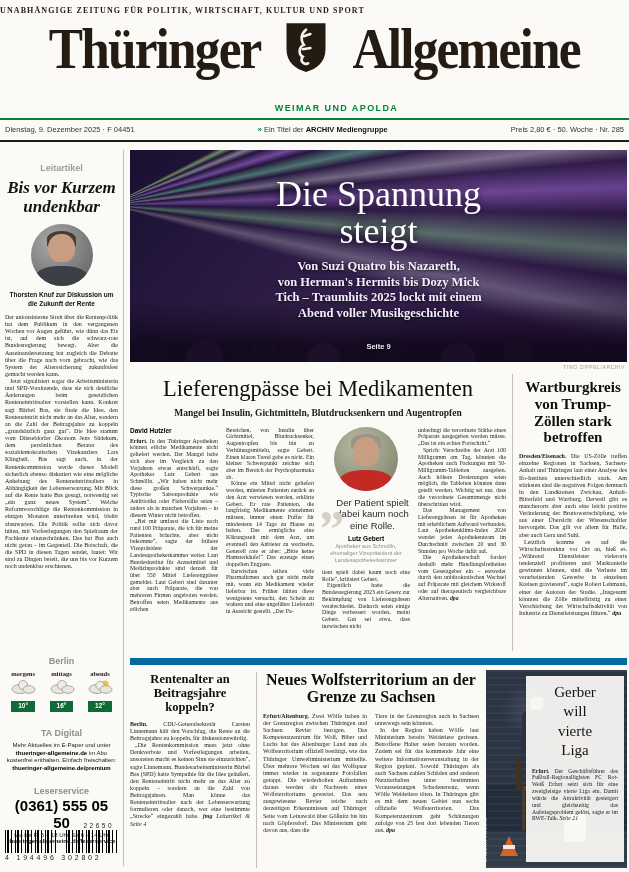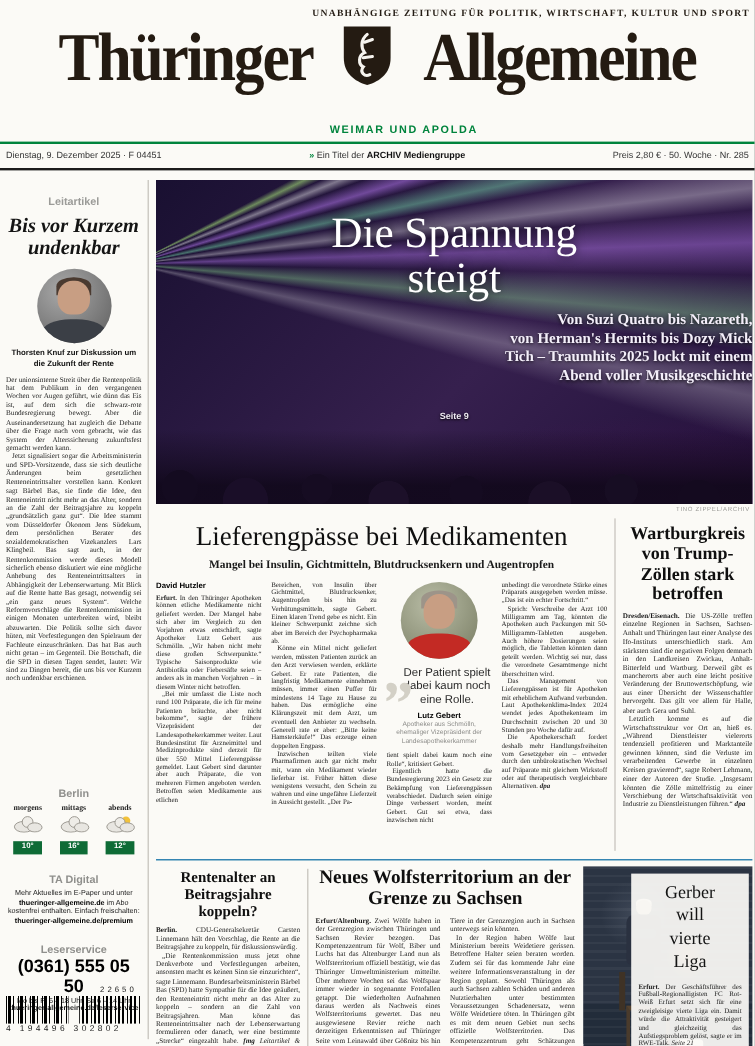--- a/index.html
+++ b/index.html
@@ -1,21 +1,21 @@
 <!DOCTYPE html>
 <html><head>
 <meta charset="utf-8">
 <style>
   html,body{margin:0;padding:0;background:#888;}
   #page{position:relative;width:629px;height:872px;background:#fbfaf6;overflow:hidden;
         font-family:"Liberation Serif",serif;color:#1c1c1c;margin:0 auto;}
 
   
-  .tagline{position:absolute;top:6px;left:0;right:4px;text-align:right;
-           font:700 8px "Liberation Serif",serif;letter-spacing:1.1px;color:#241c14;padding-left:20px;}
+  .tagline{position:absolute;top:6px;left:0;right:16px;text-align:left;
+           font:700 8px "Liberation Serif",serif;letter-spacing:1.1px;color:#241c14;}
   .masthead{position:absolute;top:20px;left:0;right:0;display:flex;align-items:flex-end;
             justify-content:center;gap:12px;}
   .masthead .nm{font:700 57px/1 "Liberation Serif",serif;color:#241b12;letter-spacing:-2px;
                 transform:scaleX(.9);}
   .edition{position:absolute;top:103px;left:0;right:0;text-align:center;
            font:700 9px "Liberation Sans",sans-serif;color:#00843d;letter-spacing:1.4px;padding-left:44px;}
   .rule-green{position:absolute;top:118px;left:0;right:0;height:2px;background:#00843d;}
   .inforow{position:absolute;top:125px;left:5px;right:5px;display:flex;
            justify-content:space-between;align-items:center;
            font:400 7.5px "Liberation Sans",sans-serif;color:#333;}
@@ -62,21 +62,21 @@
   .hours{text-align:center;font:400 6px "Liberation Sans",sans-serif;margin-top:1px;}
   .url{text-align:center;font:700 6px "Liberation Sans",sans-serif;}
   .bc-top{text-align:right;font:400 6.5px "Liberation Sans",sans-serif;letter-spacing:2.5px;padding-right:4px;}
   .bc-bars{display:flex;gap:9px;height:23px;margin-top:1px;}
   .bc-bars .bars{flex:1;background:repeating-linear-gradient(90deg,#000 0 1px,transparent 1px 2px,
                  #000 2px 4px,transparent 4px 6px,#000 6px 7px,transparent 7px 10px);}
   .bc-bottom{font:400 7px "Liberation Sans",sans-serif;letter-spacing:2.8px;margin-top:1px;}
 
   
   .main{position:absolute;left:130px;top:150px;right:2px;}
-  .hero{position:relative;height:270px;overflow:hidden;
+  .hero{position:relative;height:212px;overflow:hidden;
     background:
       radial-gradient(ellipse 90% 55% at 88% 108%,rgba(64,22,78,.95),transparent 65%),
       conic-gradient(from 62deg at -4% 26%,
         transparent 0deg,rgba(186,255,130,.50) 2deg,transparent 4deg,
         rgba(255,255,255,.42) 6deg,transparent 8deg,
         rgba(193,128,255,.48) 11deg,transparent 13deg,
         rgba(134,255,190,.40) 16deg,transparent 18deg,
         rgba(255,255,255,.34) 21deg,transparent 23deg,
         rgba(193,128,255,.40) 26deg,transparent 29deg,
         rgba(160,255,160,.34) 33deg,transparent 36deg,
@@ -90,21 +90,21 @@
       radial-gradient(circle 13px at 27% 80%,#160c22 97%,transparent),
       radial-gradient(circle 17px at 39% 96%,#1c1029 97%,transparent),
       radial-gradient(circle 14px at 52% 84%,#150b21 97%,transparent),
       radial-gradient(circle 18px at 66% 98%,#1b0f27 97%,transparent),
       radial-gradient(circle 14px at 78% 82%,#170d23 97%,transparent),
       radial-gradient(circle 18px at 91% 96%,#140a1f 97%,transparent),
       linear-gradient(transparent,rgba(16,8,26,.9) 75%);}
   .hero-title{position:relative;text-align:center;margin:26px 0 0;
       font:400 36px/1.03 "Liberation Serif",serif;color:#fff;white-space:pre-line;
       text-shadow:0 0 8px rgba(0,0,0,.65);}
-  .hero-sub{position:relative;text-align:right;margin-top:9px;
+  .hero-sub{position:relative;text-align:center;margin-top:9px;
       font:700 12.5px/1.25 "Liberation Serif",serif;color:#f4effa;white-space:pre-line;
       text-shadow:0 1px 3px rgba(0,0,0,.75);}
   .hero-page{position:relative;text-align:center;margin-top:20px;
       font:700 7.5px "Liberation Sans",sans-serif;color:#f0ecf4;text-shadow:0 1px 2px #000;}
   .photo-credit{text-align:right;font:400 5px "Liberation Sans",sans-serif;color:#9a9a96;
       letter-spacing:.6px;margin:2px 2px 0 0;text-transform:uppercase;}
 
   .mainrow{display:flex;margin-top:2px;}
   .art-main{width:376px;}
   .vline{width:1px;background:#c3c0b9;margin:2px 6px 0 6px;}
@@ -123,21 +123,21 @@
   .pq{position:relative;text-align:center;padding-bottom:5px;}
   .pq-mark{position:absolute;left:-3px;top:50px;font:700 52px/1 "Liberation Serif",serif;color:#d3d0c6;}
   .pq-text{font:400 9.5px/1.22 "Liberation Sans",sans-serif;color:#2a2a2a;margin-top:6px;padding-left:13px;}
   .pq-name{font:700 6.5px "Liberation Sans",sans-serif;margin-top:4px;color:#000;}
   .pq-role{font:400 5.5px/1.25 "Liberation Sans",sans-serif;color:#8d8d8a;margin-top:1px;padding:0 6px;}
 
   .art-wart{flex:1;}
   .art-wart h3{text-align:center;font:700 15px/1.12 "Liberation Serif",serif;margin:7px 4px 7px;color:#0f0f0f;}
   .bodytxt{font:400 6px/1.19 "Liberation Serif",serif;text-align:justify;}
 
-  .bottomrow{display:flex;margin-top:7px;border-top:1px solid #0369a1;padding-top:5px;}
+  .bottomrow{display:flex;margin-top:7px;border-top:7px solid #0369a1;padding-top:5px;}
   .art-renten{width:120px;}
   .art-renten h4{text-align:center;font:700 12.5px/1.15 "Liberation Serif",serif;margin:2px 2px 6px;color:#0f0f0f;}
   .art-wolf{width:216px;}
   .art-wolf h4{text-align:center;font:700 16px/1.1 "Liberation Serif",serif;margin:1px 0 7px;color:#0f0f0f;}
   .wolf-cols{display:flex;gap:8px;}
   .wolf-cols .wc{flex:1;}
 
   .photo-gerber{flex:1;position:relative;margin-left:7px;height:198px;overflow:hidden;
     background:
       radial-gradient(circle 26px at 62% 38%,rgba(214,110,52,.55),transparent 70%),

